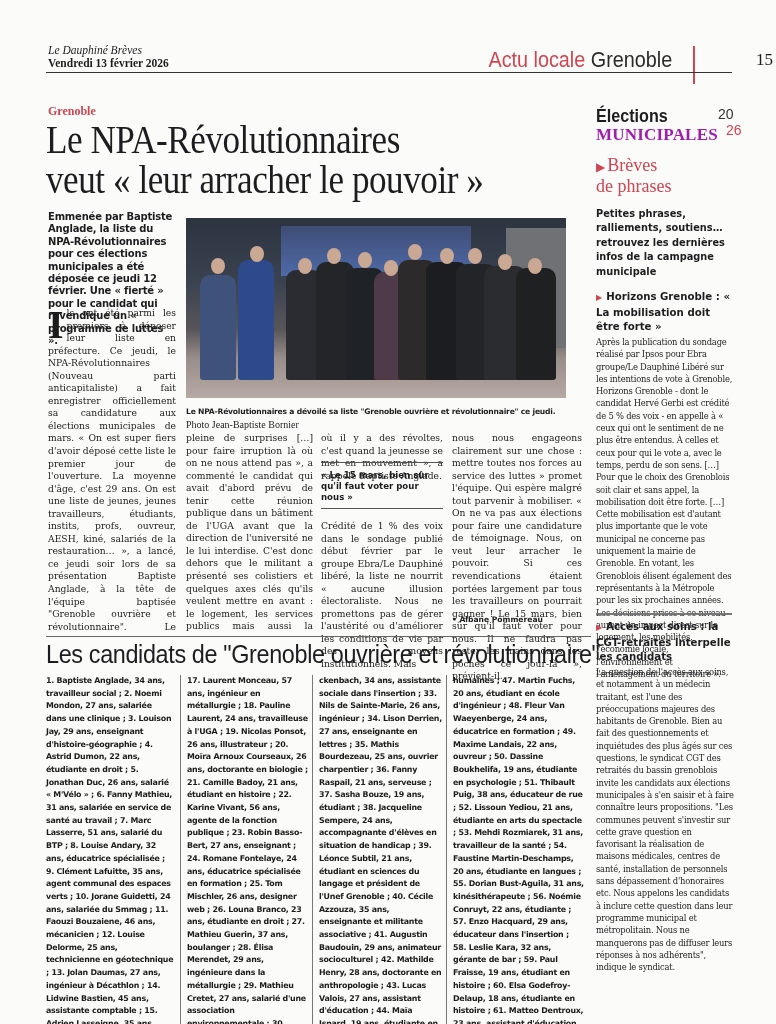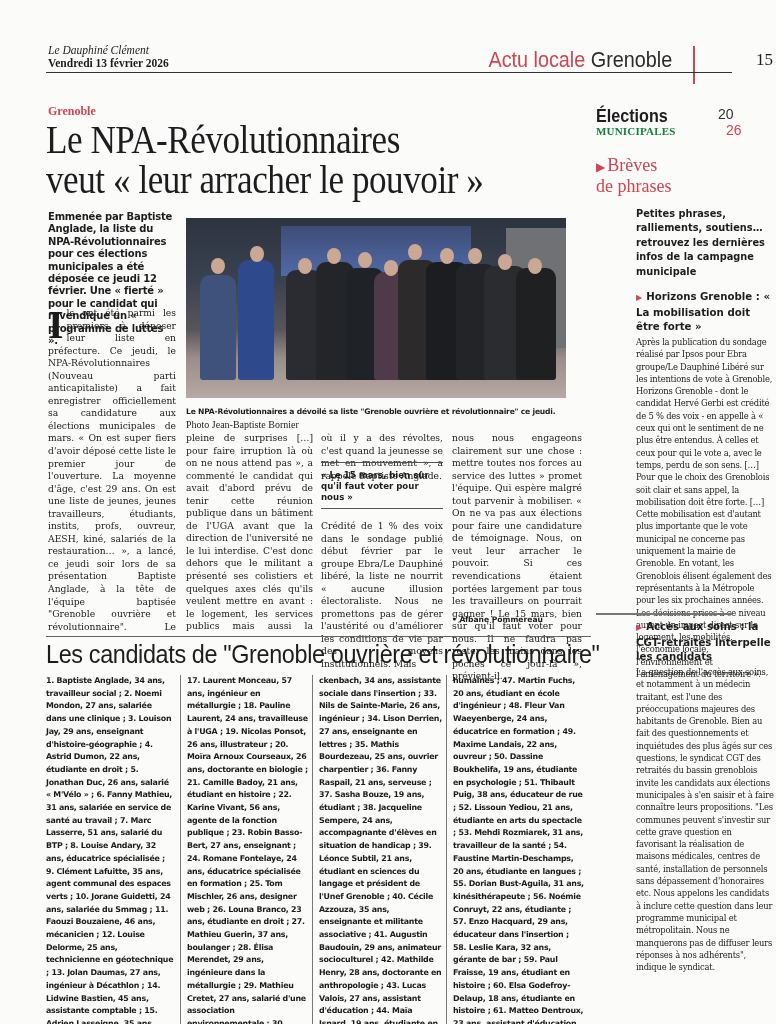--- a/index.html
+++ b/index.html
@@ -15,21 +15,21 @@
   .section-head .city { color: #2b2b2b; }
   .page-sep { position: absolute; left: 693px; top: 46px; width: 2px; height: 38px; background: #d14452; }
   .page-num { position: absolute; left: 712px; top: 50px; font-family: "Liberation Serif", serif; font-size: 17px; margin-left: 44px; }
 
   .kicker { position: absolute; left: 48px; top: 104px; font-family: "Liberation Serif", serif; font-weight: bold; font-size: 12px; color: #d14452; }
   .headline { position: absolute; left: 46px; top: 120px; font-family: "Liberation Serif", serif; font-size: 39px; line-height: 40px; letter-spacing: -0.5px; transform: scaleX(0.9); transform-origin: left; white-space: nowrap; }
   .headline div { white-space: nowrap; }
 
   .elections { position: absolute; left: 596px; top: 106px; width: 150px; }
   .el-title { font-family: "Liberation Sans", sans-serif; font-weight: bold; font-size: 19px; line-height: 19px; color: #1d1d1f; transform: scaleX(0.85); transform-origin: left; white-space: nowrap; }
-  .el-sub { font-family: "Liberation Serif", serif; font-weight: bold; font-size: 11px; color: #15803d; letter-spacing: 0.2px; white-space: nowrap; }
+  .el-sub { font-family: "Liberation Serif", serif; font-weight: bold; font-size: 17px; color: #a21caf; letter-spacing: 0.2px; white-space: nowrap; }
   .el-year { position: absolute; left: 122px; top: 0px; font-family: "Liberation Sans", sans-serif; font-size: 14px; line-height: 16px; color: #333; }
   .el-year span { display: block; }
   .el-year .y2 { color: #d14452; margin-left: 8px; }
   .breves { position: absolute; left: 596px; top: 156px; font-family: "Liberation Serif", serif; font-size: 18px; line-height: 19px; color: #d14452; }
   .breves .tri { font-size: 12px; margin-right: 2px; }
 
   .col { position: absolute; font-family: "DejaVu Serif", serif; font-size: 9.2px; line-height: 12.55px; color: #1c1c1c; text-align: justify; }
   .lead { position: absolute; left: 48px; top: 211px; width: 128px; font-family: "DejaVu Sans", sans-serif; font-weight: bold; font-size: 10px; line-height: 12.4px; letter-spacing: -0.2px; }
   .body1 { left: 48px; top: 307px; width: 128px; height: 325px; overflow: hidden; }
   .dropcap { float: left; font-family: "Liberation Serif", serif; font-size: 40px; line-height: 32px; margin: 2px 3px 0 0; font-weight: bold; }
@@ -50,36 +50,36 @@
   .sign { position: absolute; left: 452px; top: 615px; font-family: "DejaVu Sans", sans-serif; font-weight: bold; font-size: 7.6px; }
   .rule-bottom { position: absolute; left: 46px; top: 636px; width: 545px; height: 1px; background: #666; }
 
   .cand-title { position: absolute; left: 46px; top: 639px; font-family: "Liberation Sans", sans-serif; font-size: 26px; line-height: 30px; letter-spacing: -0.4px; transform: scaleX(0.9); transform-origin: left; white-space: nowrap; }
   .cand-col { position: absolute; top: 675px; font-family: "DejaVu Sans", sans-serif; font-weight: bold; font-size: 7.9px; line-height: 12.7px; letter-spacing: -0.25px; color: #1c1c1c; }
   .cc1 { left: 46px; width: 128px; }
   .cc2 { left: 180px; width: 128px; border-left: 1px solid #777; padding-left: 6px; }
   .cc3 { left: 312px; width: 132px; border-left: 1px solid #777; padding-left: 6px; }
   .cc4 { left: 446px; width: 138px; border-left: 1px solid #777; padding-left: 6px; }
 
-  .side { position: absolute; left: 596px; width: 138px; margin-left: 40px; }
+  .side { position: absolute; left: 596px; width: 138px; }
   .side-intro { top: 207px; font-family: "DejaVu Sans", sans-serif; font-weight: bold; font-size: 9.8px; line-height: 14.4px; }
   .side-h { font-family: "DejaVu Sans", sans-serif; font-weight: bold; font-size: 10.2px; line-height: 14.5px; }
   .side-h .tri { color: #d14452; font-size: 8px; margin-right: 4px; }
   .side-h1 { top: 290px; }
   .side-t { font-family: "DejaVu Serif", serif; font-size: 8.4px; line-height: 12.3px; letter-spacing: -0.2px; }
   .side-t1 { top: 336px; }
   .side-rule { position: absolute; left: 596px; top: 613px; width: 136px; border-top: 2px double #777; height: 3px; }
   .side-h2 { top: 620px; }
   .side-t2 { top: 666px; }
 </style>
 </head>
 <body>
 
 <div class="masthead-left">
-  <div class="paper-name">Le Dauphiné Clément</div>
+  <div class="paper-name">Le Dauphiné Brèves</div>
   <div class="paper-date">Vendredi 13 février 2026</div>
 </div>
 <div class="section-head">
   <span class="red">Actu locale</span>
   <span class="city">Grenoble</span>
 </div>
 <div class="page-sep"></div>
 <div class="page-num">15</div>
 <div class="masthead-rule"></div>
 

